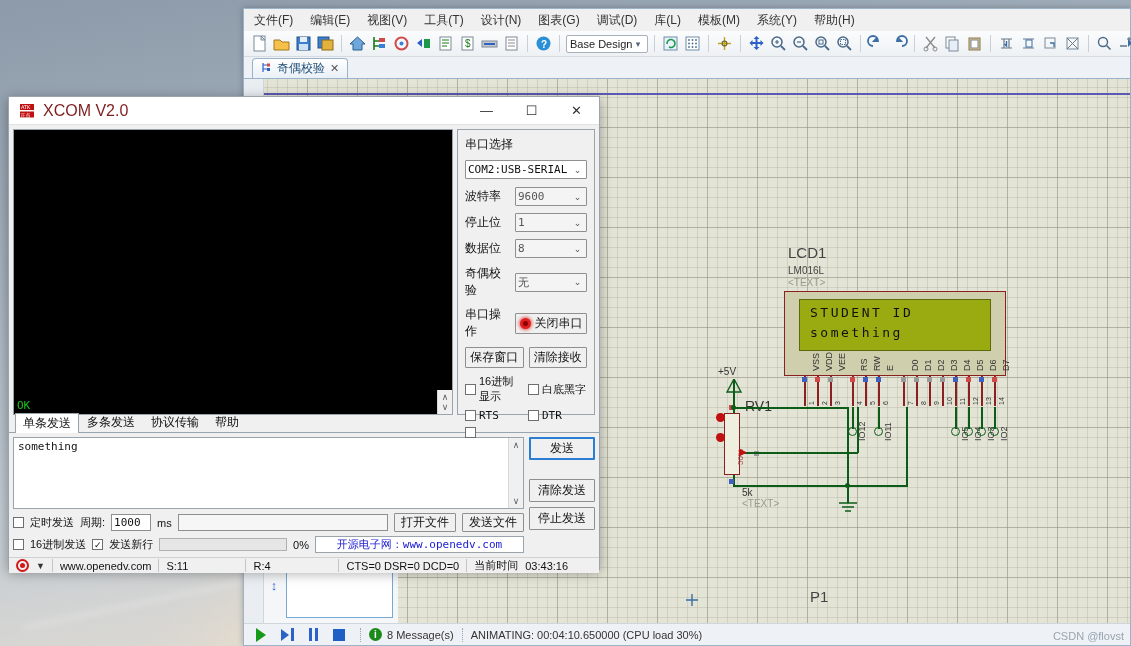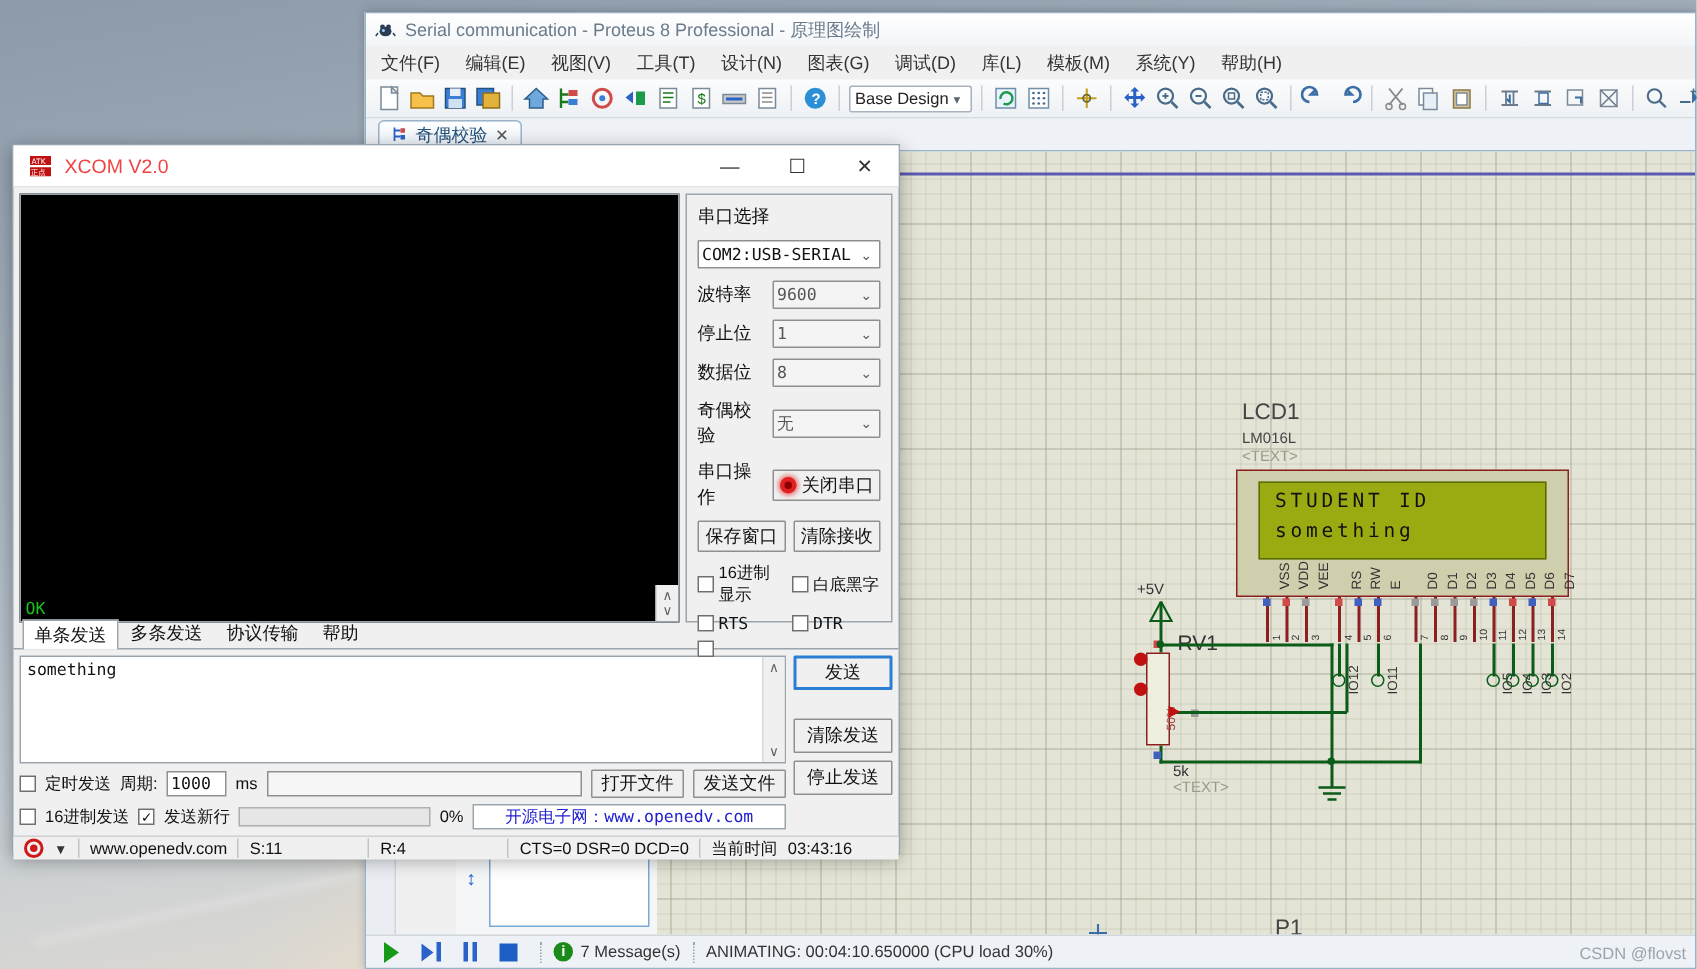--- a/index.html
+++ b/index.html
@@ -52,21 +52,21 @@
   .combo .ca{ width:12px;text-align:center;color:#5a6672;font-size:9px;}
   .pt-tabs{ height:22px; background:#eef2f6; display:flex; align-items:flex-end; padding-left:8px;
             border-bottom:1px solid #9bb3c9;}
   .pt-tab{
     height:20px; display:flex;align-items:center;gap:5px;padding:0 8px;
     background:linear-gradient(180deg,#ffffff,#e9f0f7);
     border:1px solid #9bb3c9;border-bottom:none;border-radius:4px 4px 0 0;
     font-size:12px;color:#24527a;
   }
   .pt-tab .x{ color:#555;font-size:11px; }
-  .pt-body{ flex:1; display:flex; position:relative; overflow:hidden;gap:40px;}
+  .pt-body{ flex:1; display:flex; position:relative; overflow:hidden;}
   .pt-leftcol{ width:20px; background:#eaeef2; border-right:1px solid #cfd6dc;
                display:flex;flex-direction:column;align-items:center;}
   .pt-canvaswrap{ flex:1; position:relative; overflow:hidden; background:#e6e6d8;}
   #grid{
     position:absolute; inset:0;
     background-color:#e4e4d6;
     background-image:
       linear-gradient(to right, rgba(140,140,120,.45) 1px, transparent 1px),
       linear-gradient(to bottom, rgba(140,140,120,.45) 1px, transparent 1px),
       linear-gradient(to right, rgba(165,165,145,.30) 1px, transparent 1px),
@@ -118,21 +118,21 @@
   .reddot{position:absolute;width:9px;height:9px;border-radius:50%;background:#c01010;}
 
   
   #xcom{
     position:absolute; left:8px; top:96px; width:592px; height:474px;
     background:#f0f0f0; border:1px solid #9aa4ad; box-shadow:0 3px 12px rgba(0,0,0,.35);
     display:flex;flex-direction:column; font-size:12px; color:#111;
   }
   .xc-title{height:28px;background:#fff;display:flex;align-items:center;border-bottom:1px solid #e2e2e2;}
   .xc-logo{width:16px;height:16px;margin:0 8px 0 10px;position:relative;flex:0 0 auto;}
-  .xc-name{flex:1;font-size:13px;color:#ef4444;}
+  .xc-name{flex:1;font-size:16px;color:#7f1d1d;}
   .wbtn{width:45px;height:27px;display:flex;align-items:center;justify-content:center;color:#333;font-size:13px;}
   .xc-top{height:290px;display:flex;padding:4px 4px 0 4px;gap:4px;}
   .recvwrap{flex:1;display:flex;border:1px solid #9aa4ad;background:#000;align-items:flex-end;}
   .recv{flex:1;background:#000;color:#19c419;font-family:"DejaVu Sans Mono",monospace;
         font-size:11px;padding:2px 3px;overflow:hidden;}
   .vscroll{width:15px;background:#f0f0f0;border-left:1px solid #d8d8d8;
            display:flex;flex-direction:column;justify-content:space-between;align-items:center;
            color:#606060;font-size:9px;padding:2px 0;}
   .cfg{width:138px;border:1px solid #9aa4ad;background:#f0f0f0;padding:6px 7px;position:relative;}
   .cfg h4{margin:0 0 7px 0;font-size:12px;font-weight:normal;}
@@ -193,32 +193,20 @@
 <body>
 
 <div id="desktop">
   <div class="streak" style="left:90px;top:520px;width:220px;height:3px;transform:rotate(-18deg);"></div>
   <div class="streak" style="left:20px;top:600px;width:260px;height:3px;transform:rotate(-12deg);"></div>
   <div class="streak" style="left:150px;top:470px;width:180px;height:2px;transform:rotate(-22deg);"></div>
 </div>
 
 <div id="proteus">
 
-  <div class="pt-title">
-    <span class="pt-ico">
-      <svg width="14" height="14" viewBox="0 0 14 14">
-        <ellipse cx="7" cy="8" rx="4" ry="3.2" fill="#2b3d55"></ellipse>
-        <circle cx="5" cy="5" r="1.6" fill="#2b3d55"></circle>
-          <circle cx="9" cy="5" r="1.6" fill="#2b3d55"></circle>
-        <path d="M2 9 L0.5 11 M12 9 L13.5 11" stroke="#2b3d55" stroke-width="1" fill="none"></path>
-        <circle cx="5.6" cy="7.4" r="1" fill="#9fd0ff"></circle>
-      </svg>
-    </span>
-    <span>Serial communication - Proteus 8 Professional - 原理图绘制</span>
-  </div>
 
   <div class="pt-menu">
     <span>文件(F)</span>
     <span>编辑(E)</span>
     <span>视图(V)</span>
     <span>工具(T)</span>
     <span>设计(N)</span>
     <span>图表(G)</span>
     <span>调试(D)</span>
     <span>库(L)</span>
@@ -600,21 +588,21 @@
       </div>
     <div class="tp">
         <span class="bar2"></span>
         <span class="bar2" style="margin-left:3px;"></span>
       </div>
     <div class="tp">
         <span class="sq"></span>
       </div>
     <span class="stat-sep"></span>
     <span class="msgdot">i</span>
-    <span style="margin-left:5px;">7 Message(s)</span>
+    <span style="margin-left:5px;">8 Message(s)</span>
     <span class="stat-sep"></span>
     <span>ANIMATING: 00:04:10.650000 (CPU load 30%)</span>
     <span style="flex:1"></span>
   </div>
 
   <div class="wm">CSDN @flovst</div>
 </div>
 
 <div id="xcom">
 

